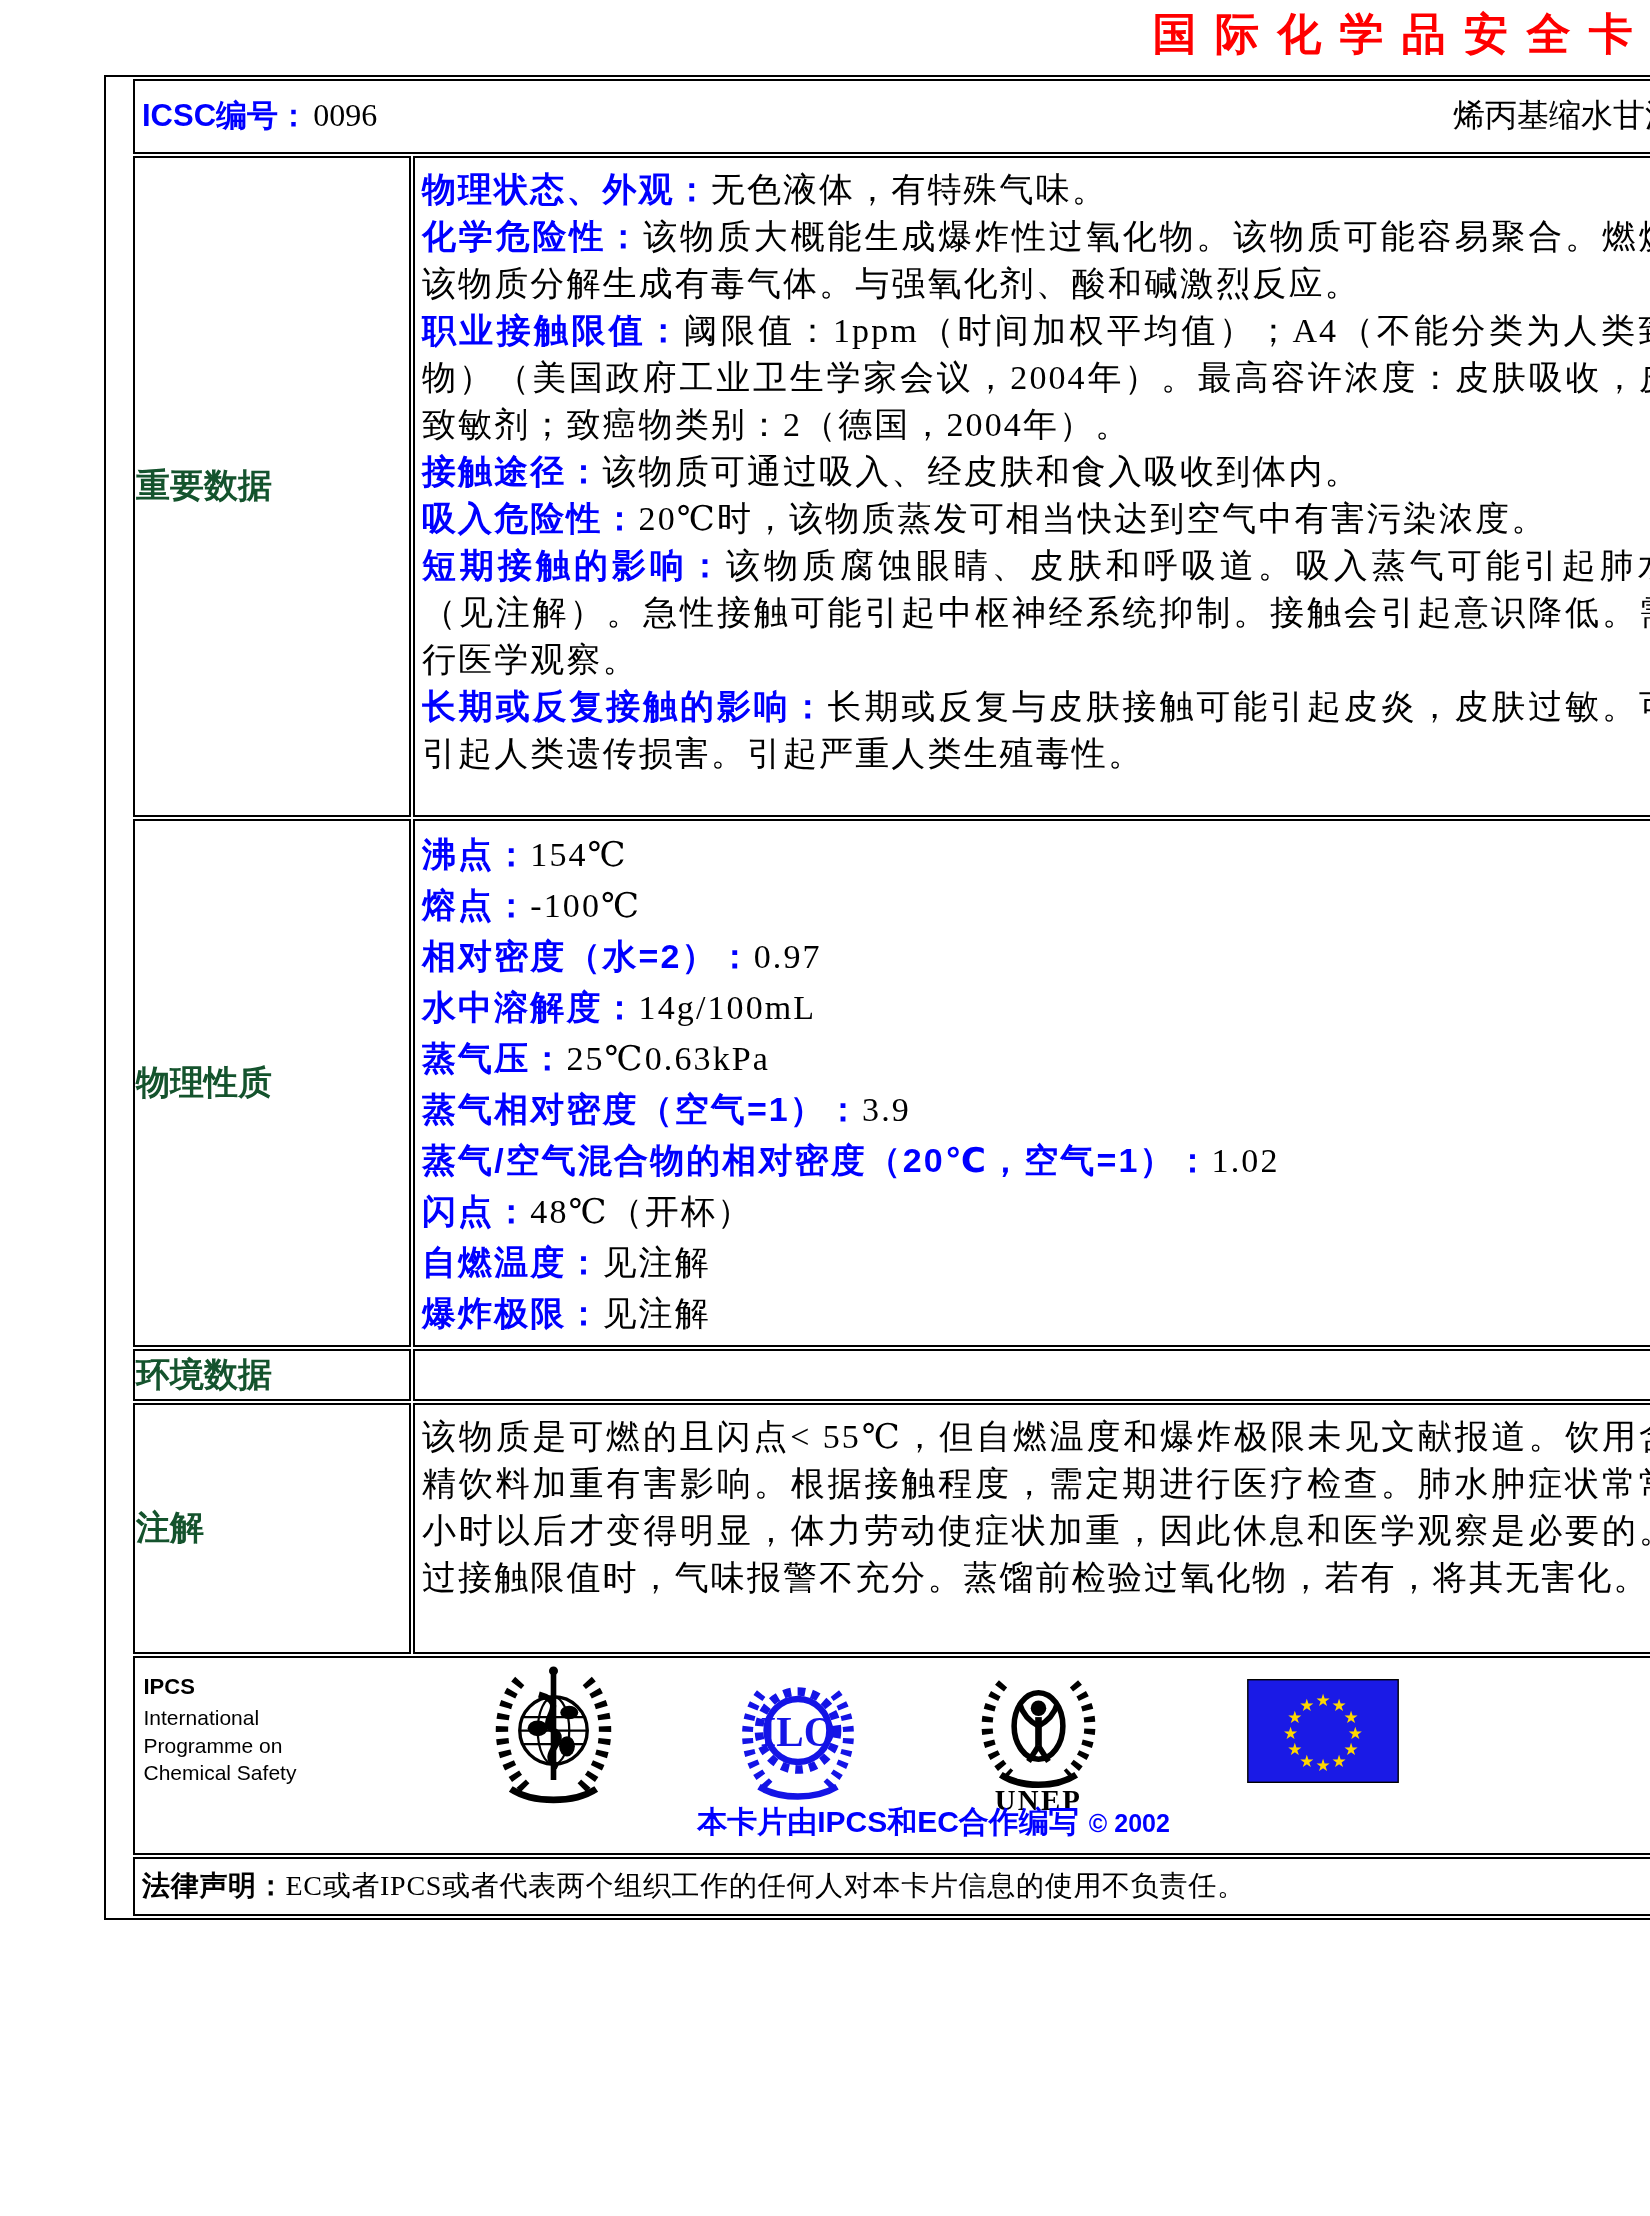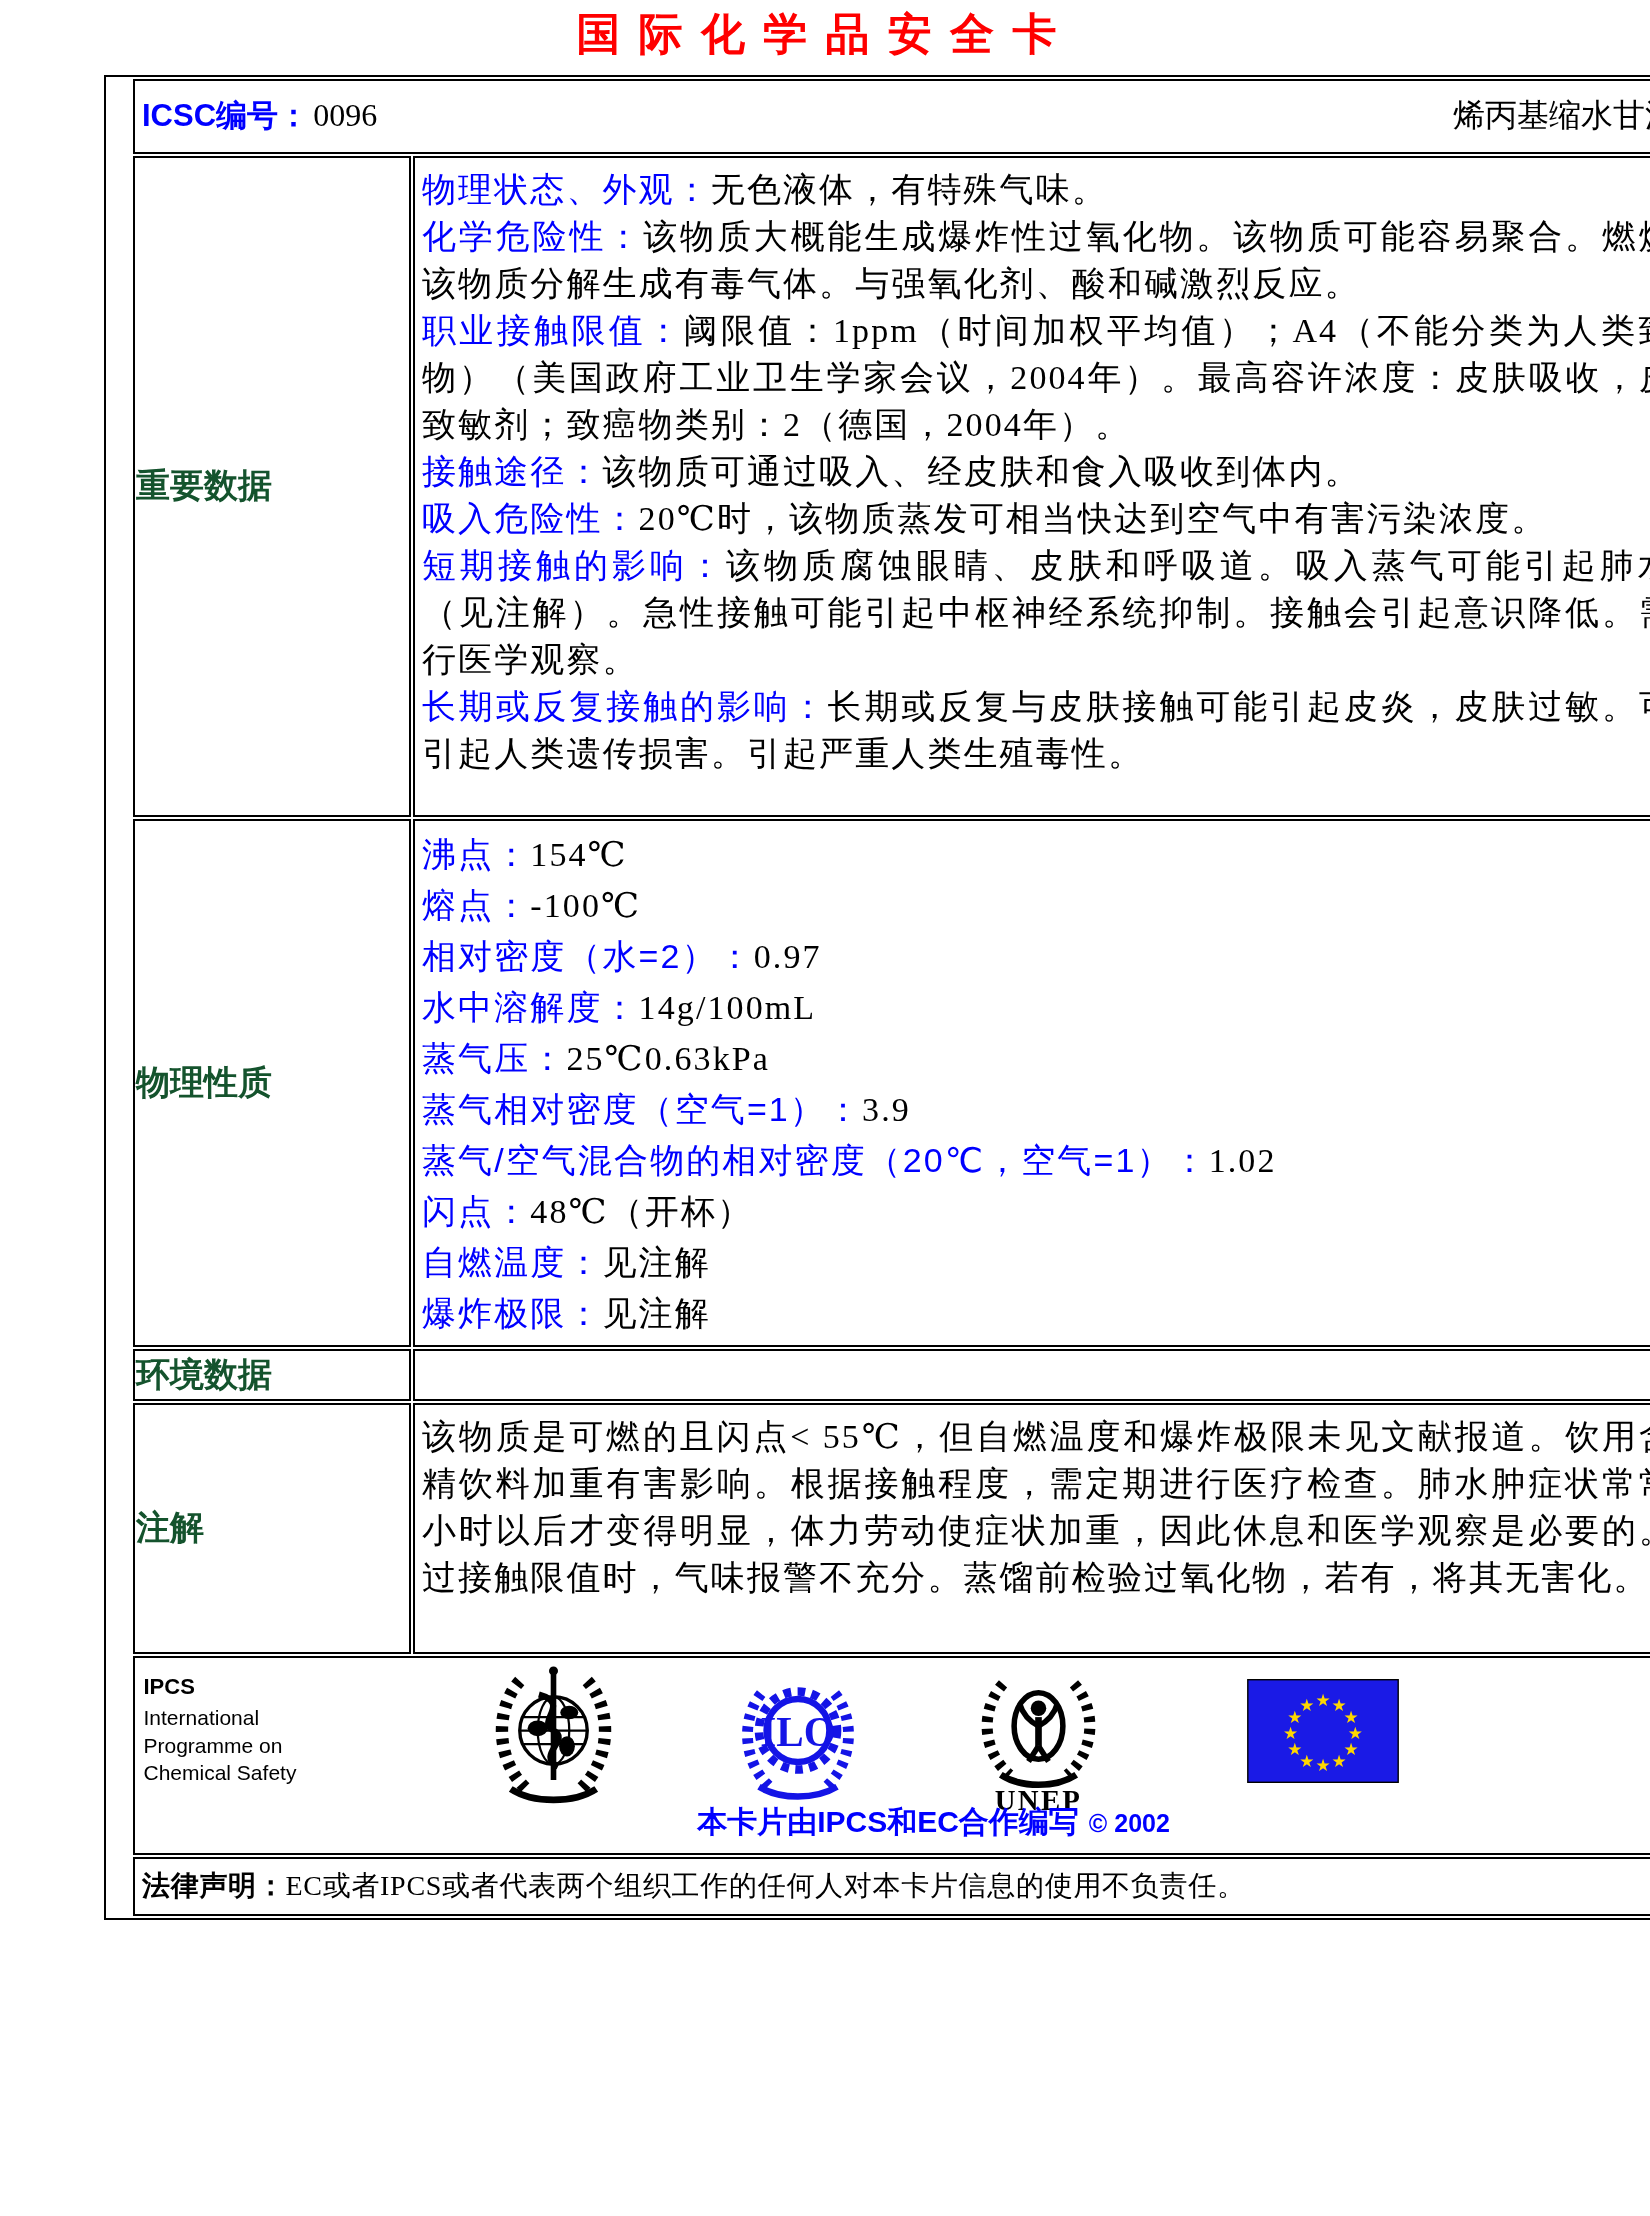--- a/index.html
+++ b/index.html
@@ -1,18 +1,18 @@
 <!DOCTYPE html>
 <html style="font-size:11.3px"><head>
 <meta charset="utf-8">
 <style>
   html,body{margin:0;padding:0;background:#ffffff;}
   body{width:1651px;height:2216px;position:relative;overflow:hidden;
        font-family:"Liberation Serif","DejaVu Serif",serif;color:#000;}
-  .title{margin:4.2px 0 8.5px 0;text-align:center;color:#ff0000;
+  .title{margin:4.2px 0 8.5px 0;text-align:right;color:#ff0000;
          font-family:"Liberation Serif","DejaVu Serif",serif;
          font-weight:bold;font-size:44px;letter-spacing:18.3px;line-height:62px;}
   table.card{margin-left:104px;width:1618px;table-layout:fixed;
              border:2.8px solid #000;border-collapse:separate;border-spacing:2.8px;
              background:#fff;padding-left:25px;}
   td{box-sizing:border-box;border:2.1px solid #000;background:#fff;vertical-align:top;}
   col.c1{width:278px;}
   
   td.rowlabel{vertical-align:middle;text-align:left;
               font-family:"Liberation Sans","DejaVu Sans",sans-serif;
@@ -25,21 +25,21 @@
   .hdr-num{font-size:32px;color:#000;margin-left:4.2px;}
   .hdr-name{font-size:32px;color:#000;}
   
   td.content{padding:8.5px 4.2px 5.6px 7px;font-size:34px;letter-spacing:2.1px;color:#000;}
   td.h-imp{height:661px;}   td.h-imp p{margin:0;line-height:47px;text-align:justify;}
   td.h-phys{height:509px;}  td.h-phys p{margin:0;line-height:50px;white-space:nowrap;}
   td.h-env{height:47px;}
   td.h-notes{height:251px;} td.h-notes p{margin:0;line-height:47px;text-align:justify;}
   td.h-add{height:47px;padding-top:4.2px;} td.h-add p{margin:0;line-height:38px;}
   span.lbl{font-family:"Liberation Sans","DejaVu Sans",sans-serif;
-           font-weight:normal;color:#0000ff;}
+           font-weight:bold;color:#0000ff;}
   
   td.foot{height:199px;position:relative;padding:0;}
   .ipcs{position:absolute;left:8.5px;top:11.3px;color:#000;
         font-family:"Liberation Sans","DejaVu Sans",sans-serif;}
   .ipcs-abbr{font-weight:bold;font-size:22px;line-height:35px;}
   .ipcs-line{font-size:21px;line-height:27.5px;}
   .logo{position:absolute;}
   .who-logo{left:351px;top:5.6px;}
   .ilo-logo{left:598px;top:14px;}
   .unep-logo{left:837px;top:10px;}

